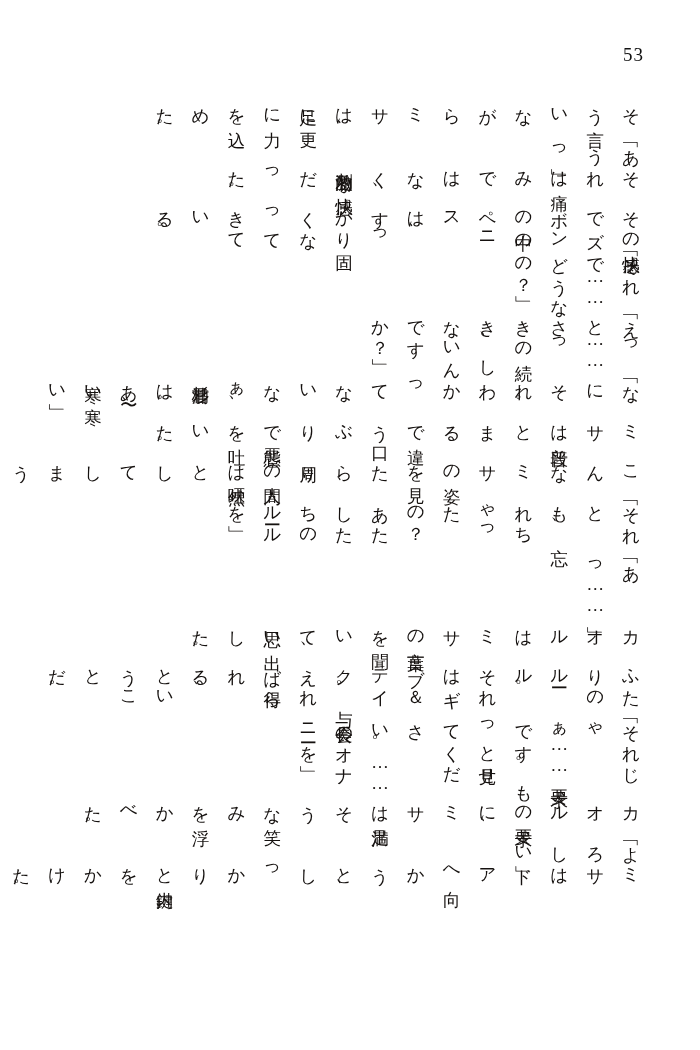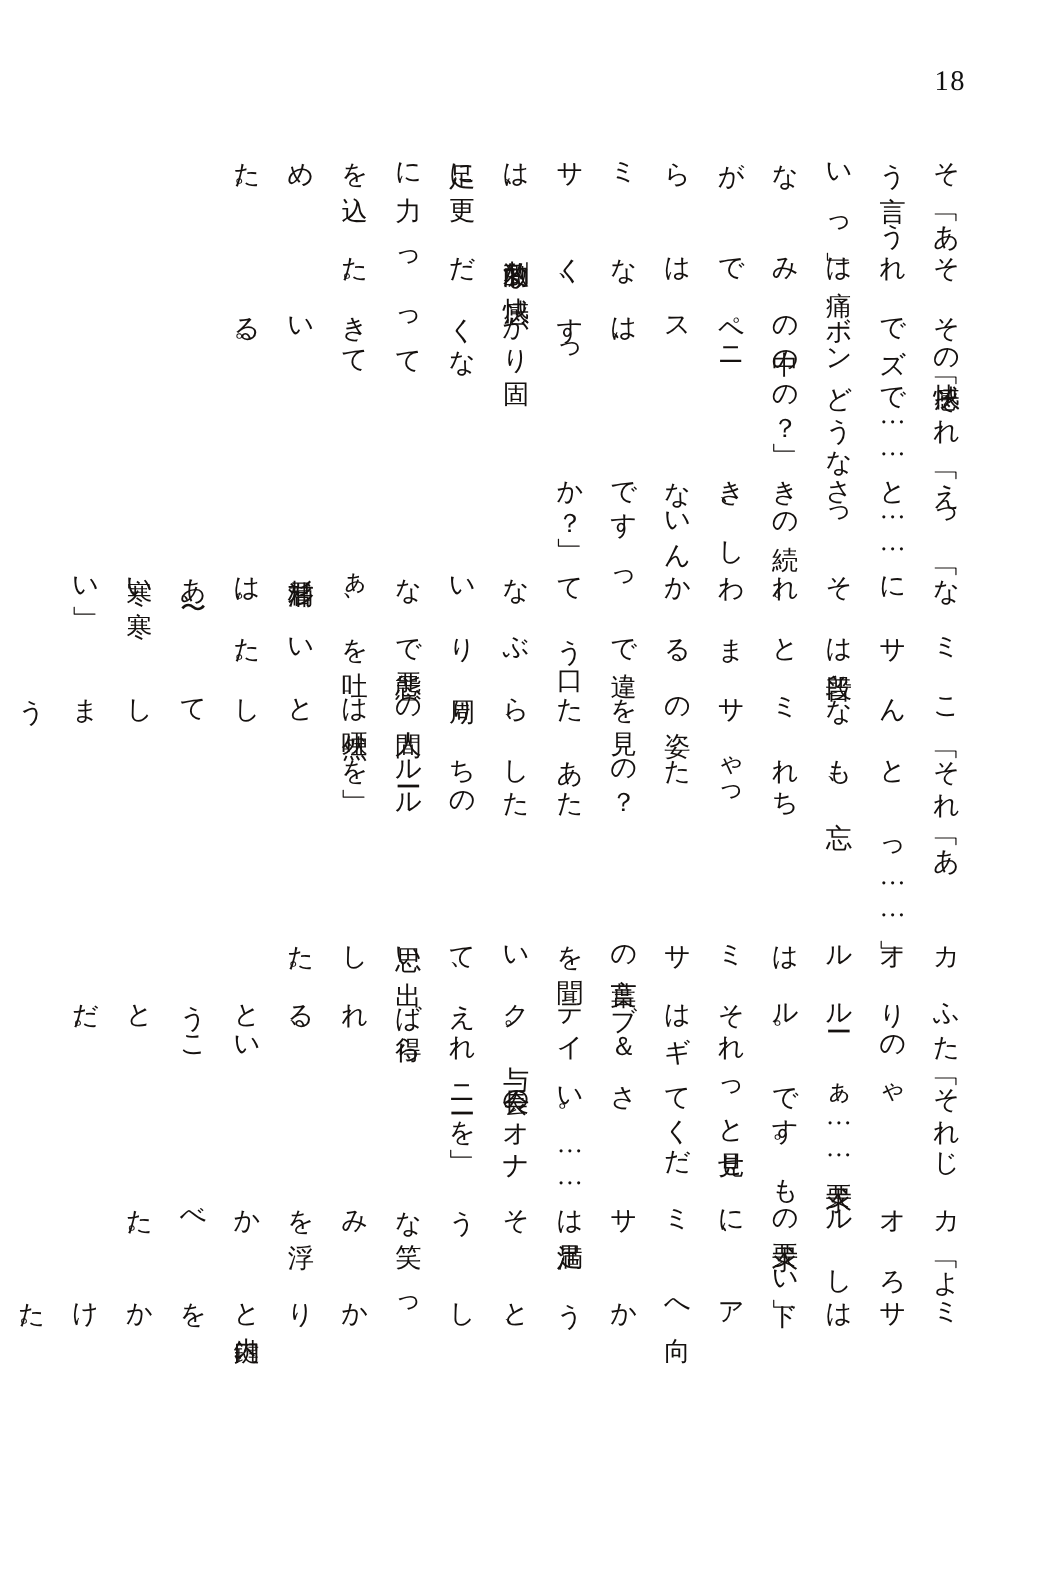--- a/index.html
+++ b/index.html
@@ -49,21 +49,21 @@
   }
   .line {
     display: block;
   }
 </style>
 </head>
 <body>
 
 <div class="page">
 
-  <div class="page-number">18</div>
+  <div class="page-number">53</div>
 
   <div class="body-text">
     <p class="line">そう言いながらミサは、足に更に力を込めた。</p>
     <p class="line">「あうっ」</p>
     <p class="line">それは痛みではなく、刺激的な快感だった。</p>
     <p class="line">その快感でズボンの中のペニスは、すっかり固くなってきている。</p>
     <p class="line">「それで……どうなの？」</p>
     <p class="line">「えっと……さっきの続き、しないんですか？」</p>
     <p class="line">「なにそれ。わかってないなぁ、杉浦君は。あ〜、寒い寒い」</p>
     <p class="line">ミサは普段とまるで違う口ぶりで悪態を吐いた。</p>

